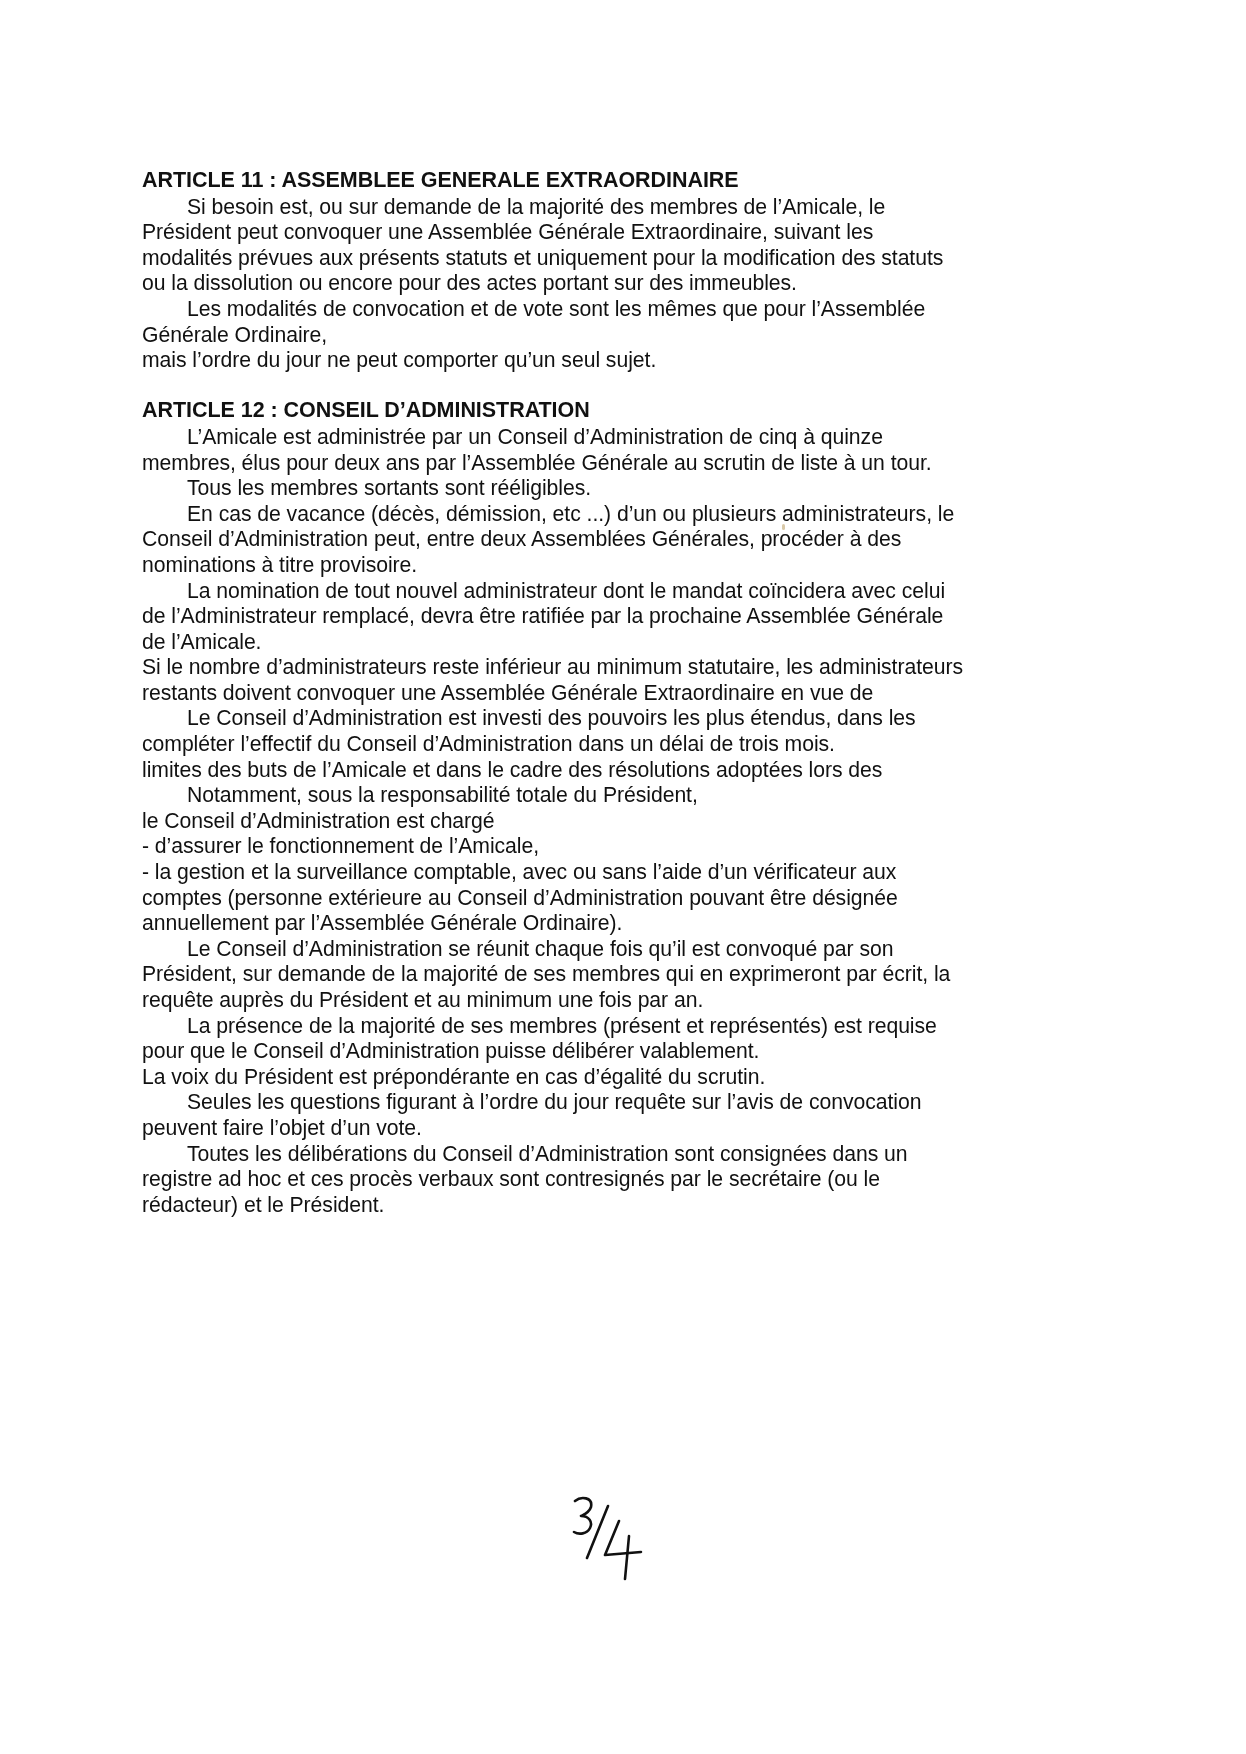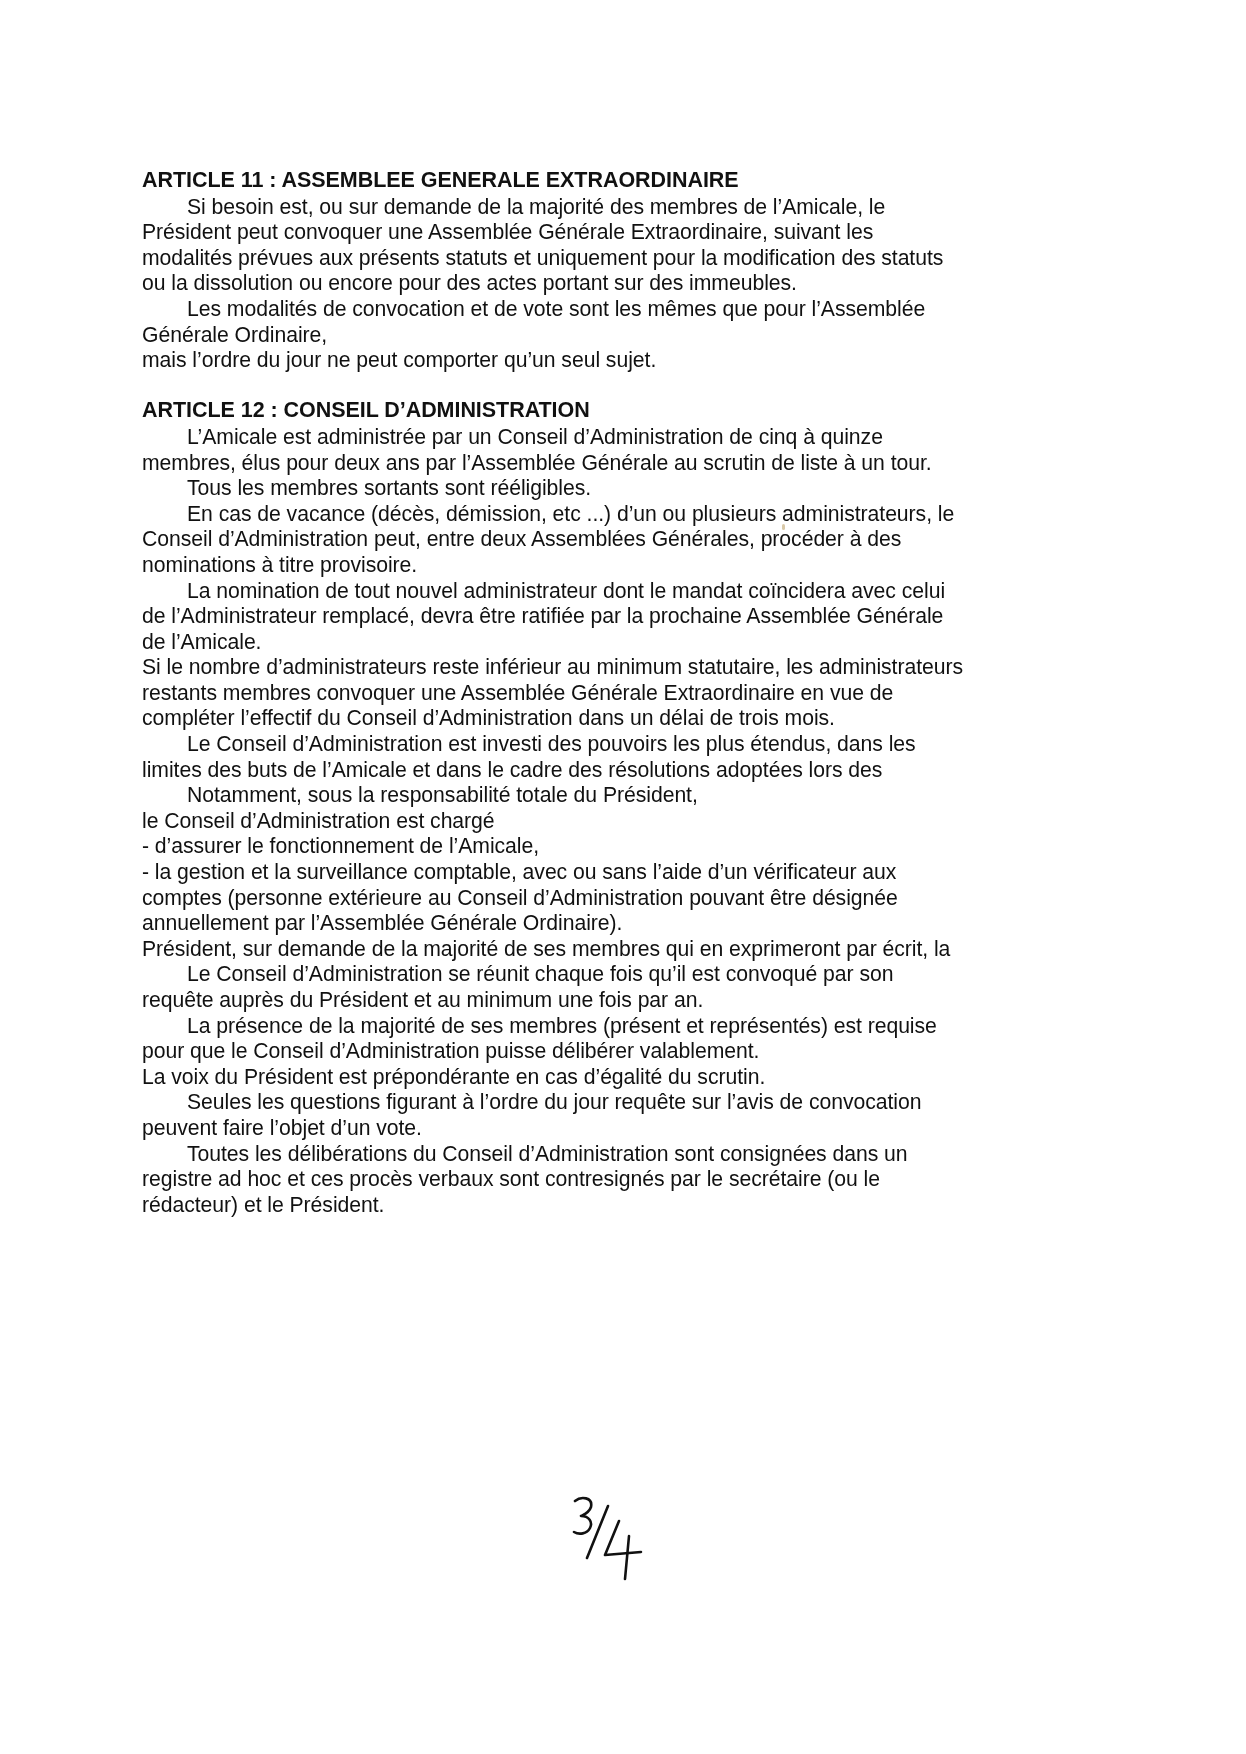--- a/index.html
+++ b/index.html
@@ -99,32 +99,32 @@
       <div class="line indent">L’Amicale est administrée par un Conseil d’Administration de cinq à quinze</div>
       <div class="line">membres, élus pour deux ans par l’Assemblée Générale au scrutin de liste à un tour.</div>
       <div class="line indent">Tous les membres sortants sont rééligibles.</div>
       <div class="line indent">En cas de vacance (décès, démission, etc ...) d’un ou plusieurs administrateurs, le</div>
       <div class="line">Conseil d’Administration peut, entre deux Assemblées Générales, procéder à des</div>
       <div class="line">nominations à titre provisoire.</div>
       <div class="line indent">La nomination de tout nouvel administrateur dont le mandat coïncidera avec celui</div>
       <div class="line">de l’Administrateur remplacé, devra être ratifiée par la prochaine Assemblée Générale</div>
       <div class="line">de l’Amicale.</div>
       <div class="line">Si le nombre d’administrateurs reste inférieur au minimum statutaire, les administrateurs</div>
-      <div class="line">restants membres convoquer une Assemblée Générale Extraordinaire en vue de</div>
+      <div class="line">restants doivent convoquer une Assemblée Générale Extraordinaire en vue de</div>
+      <div class="line indent">Le Conseil d’Administration est investi des pouvoirs les plus étendus, dans les</div>
       <div class="line">compléter l’effectif du Conseil d’Administration dans un délai de trois mois.</div>
-      <div class="line indent">Le Conseil d’Administration est investi des pouvoirs les plus étendus, dans les</div>
       <div class="line">limites des buts de l’Amicale et dans le cadre des résolutions adoptées lors des</div>
       <div class="line indent">Notamment, sous la responsabilité totale du Président,</div>
       <div class="line">le Conseil d’Administration est chargé</div>
       <div class="line">- d’assurer le fonctionnement de l’Amicale,</div>
       <div class="line">- la gestion et la surveillance comptable, avec ou sans l’aide d’un vérificateur aux</div>
       <div class="line">comptes (personne extérieure au Conseil d’Administration pouvant être désignée</div>
       <div class="line">annuellement par l’Assemblée Générale Ordinaire).</div>
+      <div class="line indent">Le Conseil d’Administration se réunit chaque fois qu’il est convoqué par son</div>
       <div class="line">Président, sur demande de la majorité de ses membres qui en exprimeront par écrit, la</div>
-      <div class="line indent">Le Conseil d’Administration se réunit chaque fois qu’il est convoqué par son</div>
       <div class="line">requête auprès du Président et au minimum une fois par an.</div>
       <div class="line indent">La présence de la majorité de ses membres (présent et représentés) est requise</div>
       <div class="line">pour que le Conseil d’Administration puisse délibérer valablement.</div>
       <div class="line">La voix du Président est prépondérante en cas d’égalité du scrutin.</div>
       <div class="line indent">Seules les questions figurant à l’ordre du jour requête sur l’avis de convocation</div>
       <div class="line">peuvent faire l’objet d’un vote.</div>
       <div class="line indent">Toutes les délibérations du Conseil d’Administration sont consignées dans un</div>
       <div class="line">registre ad hoc et ces procès verbaux sont contresignés par le secrétaire (ou le</div>
       <div class="line">rédacteur) et le Président.</div>
     </section>

